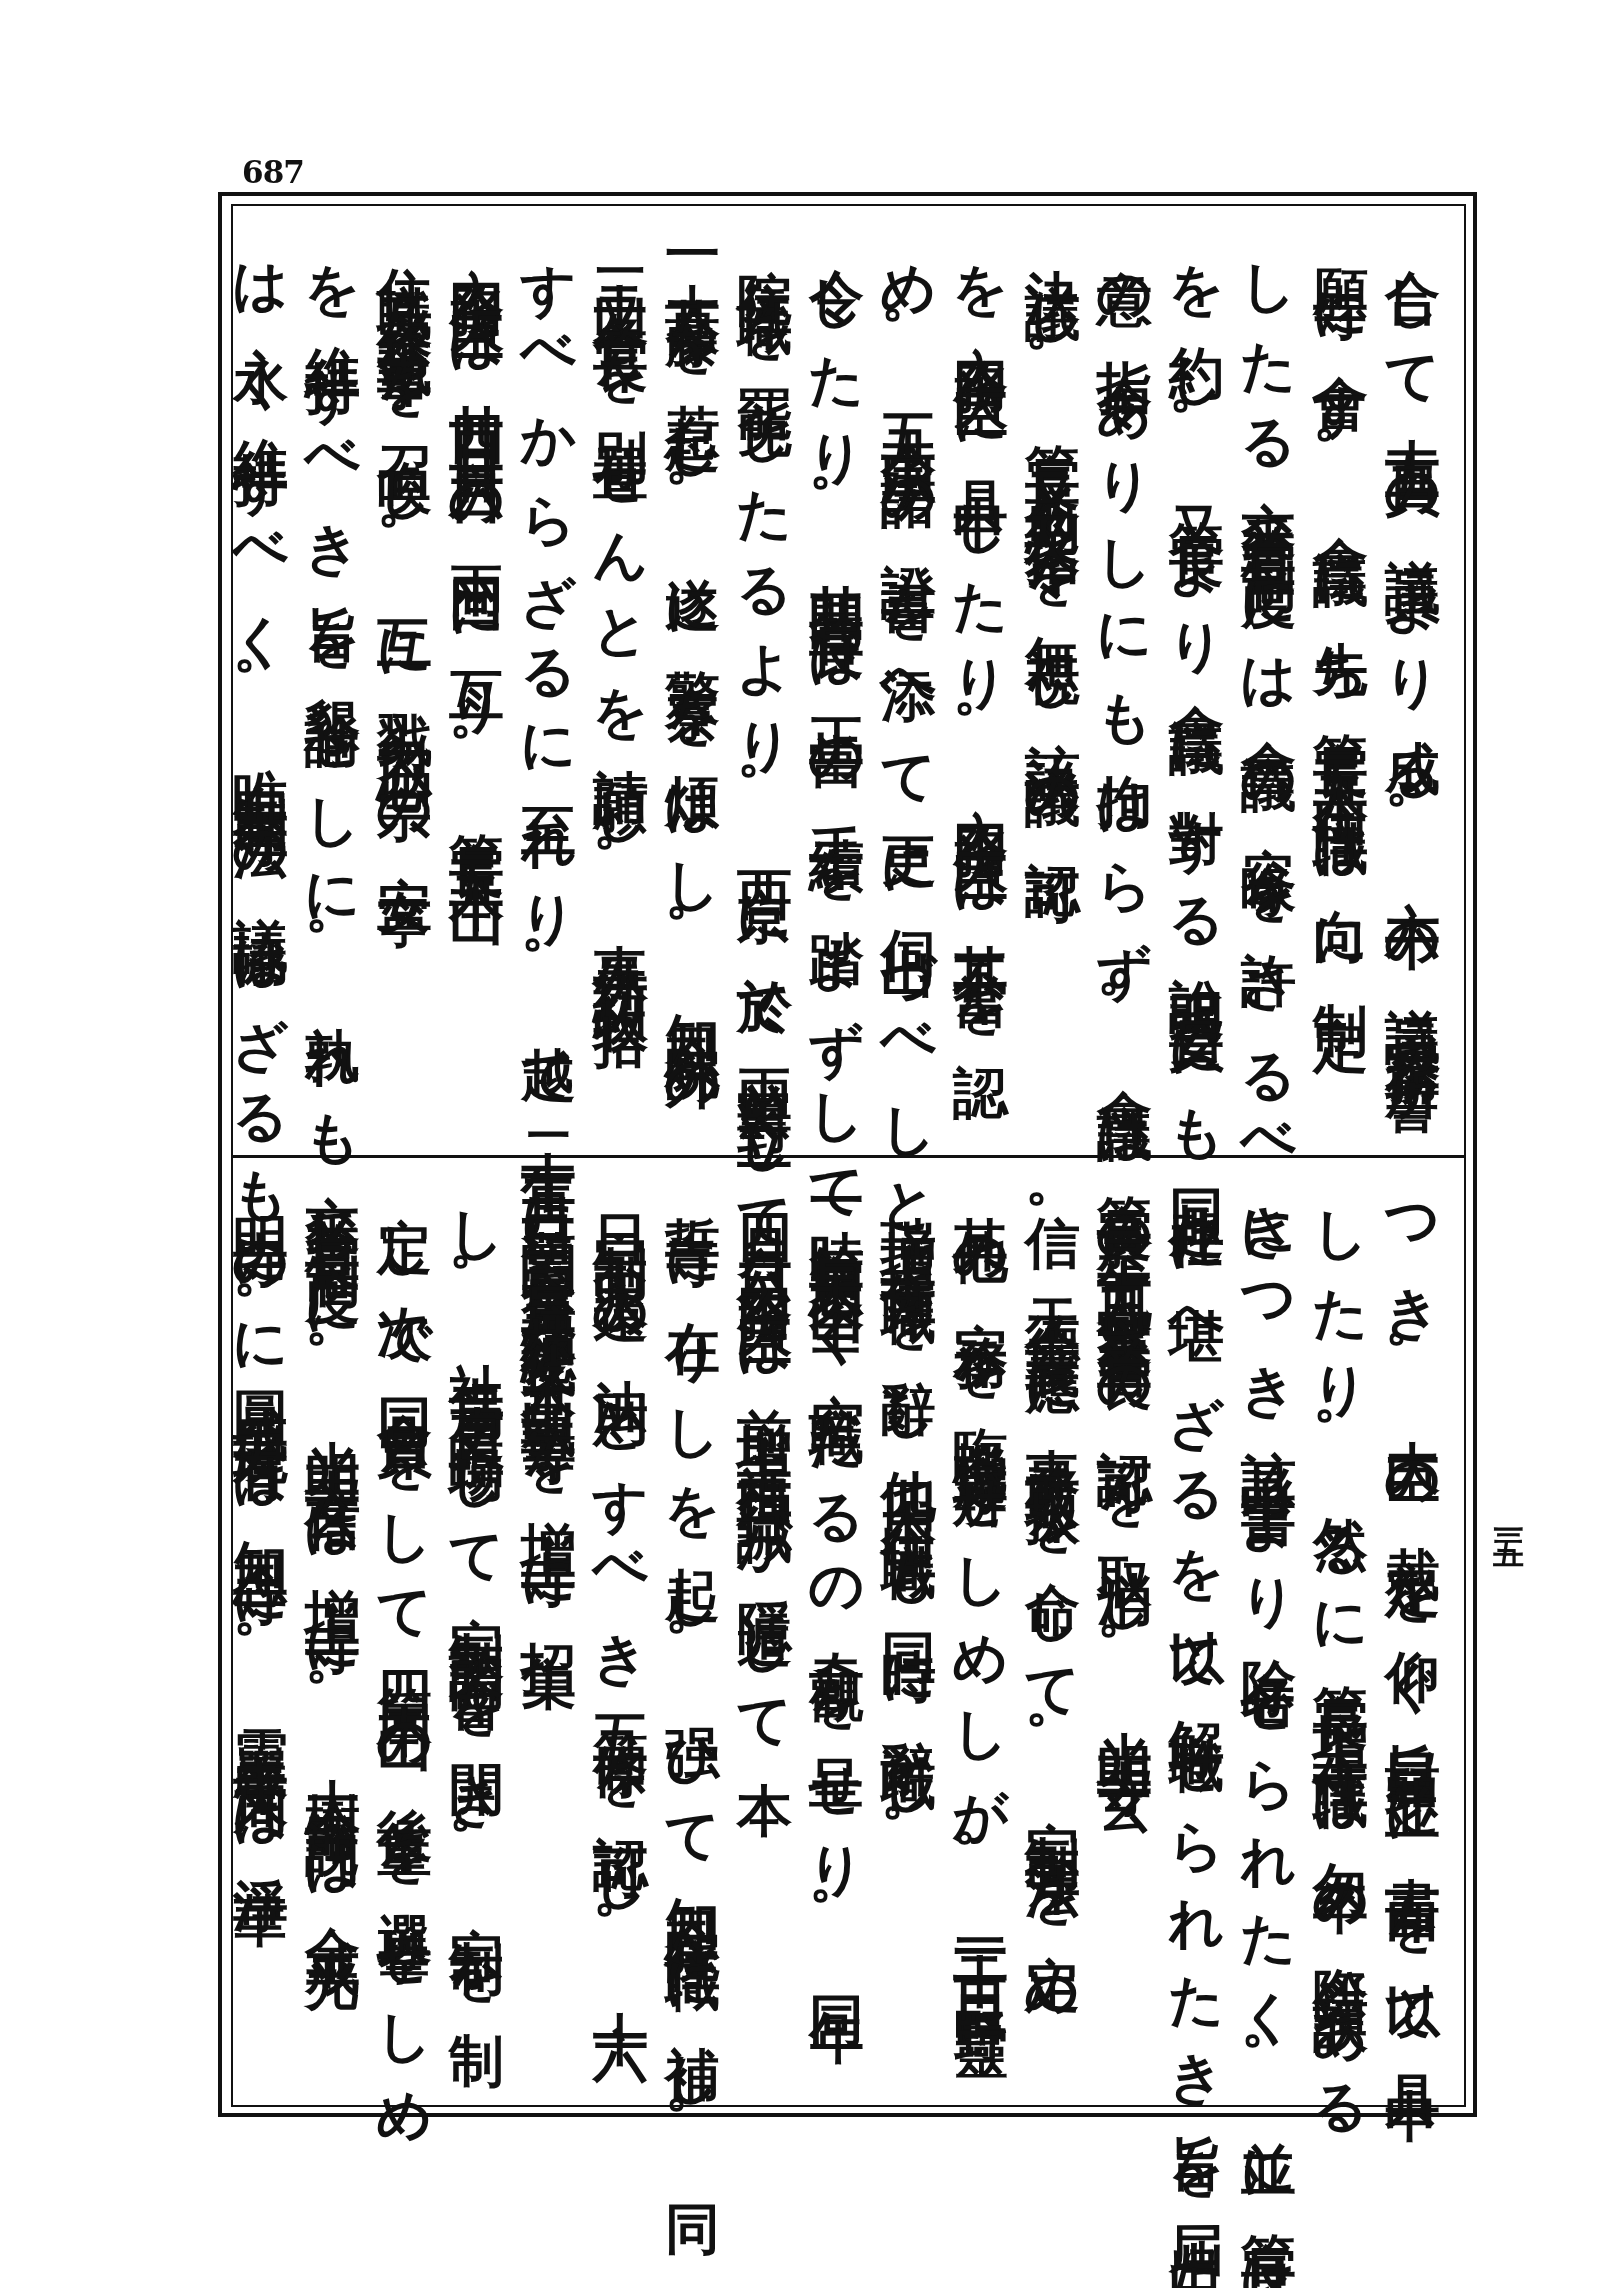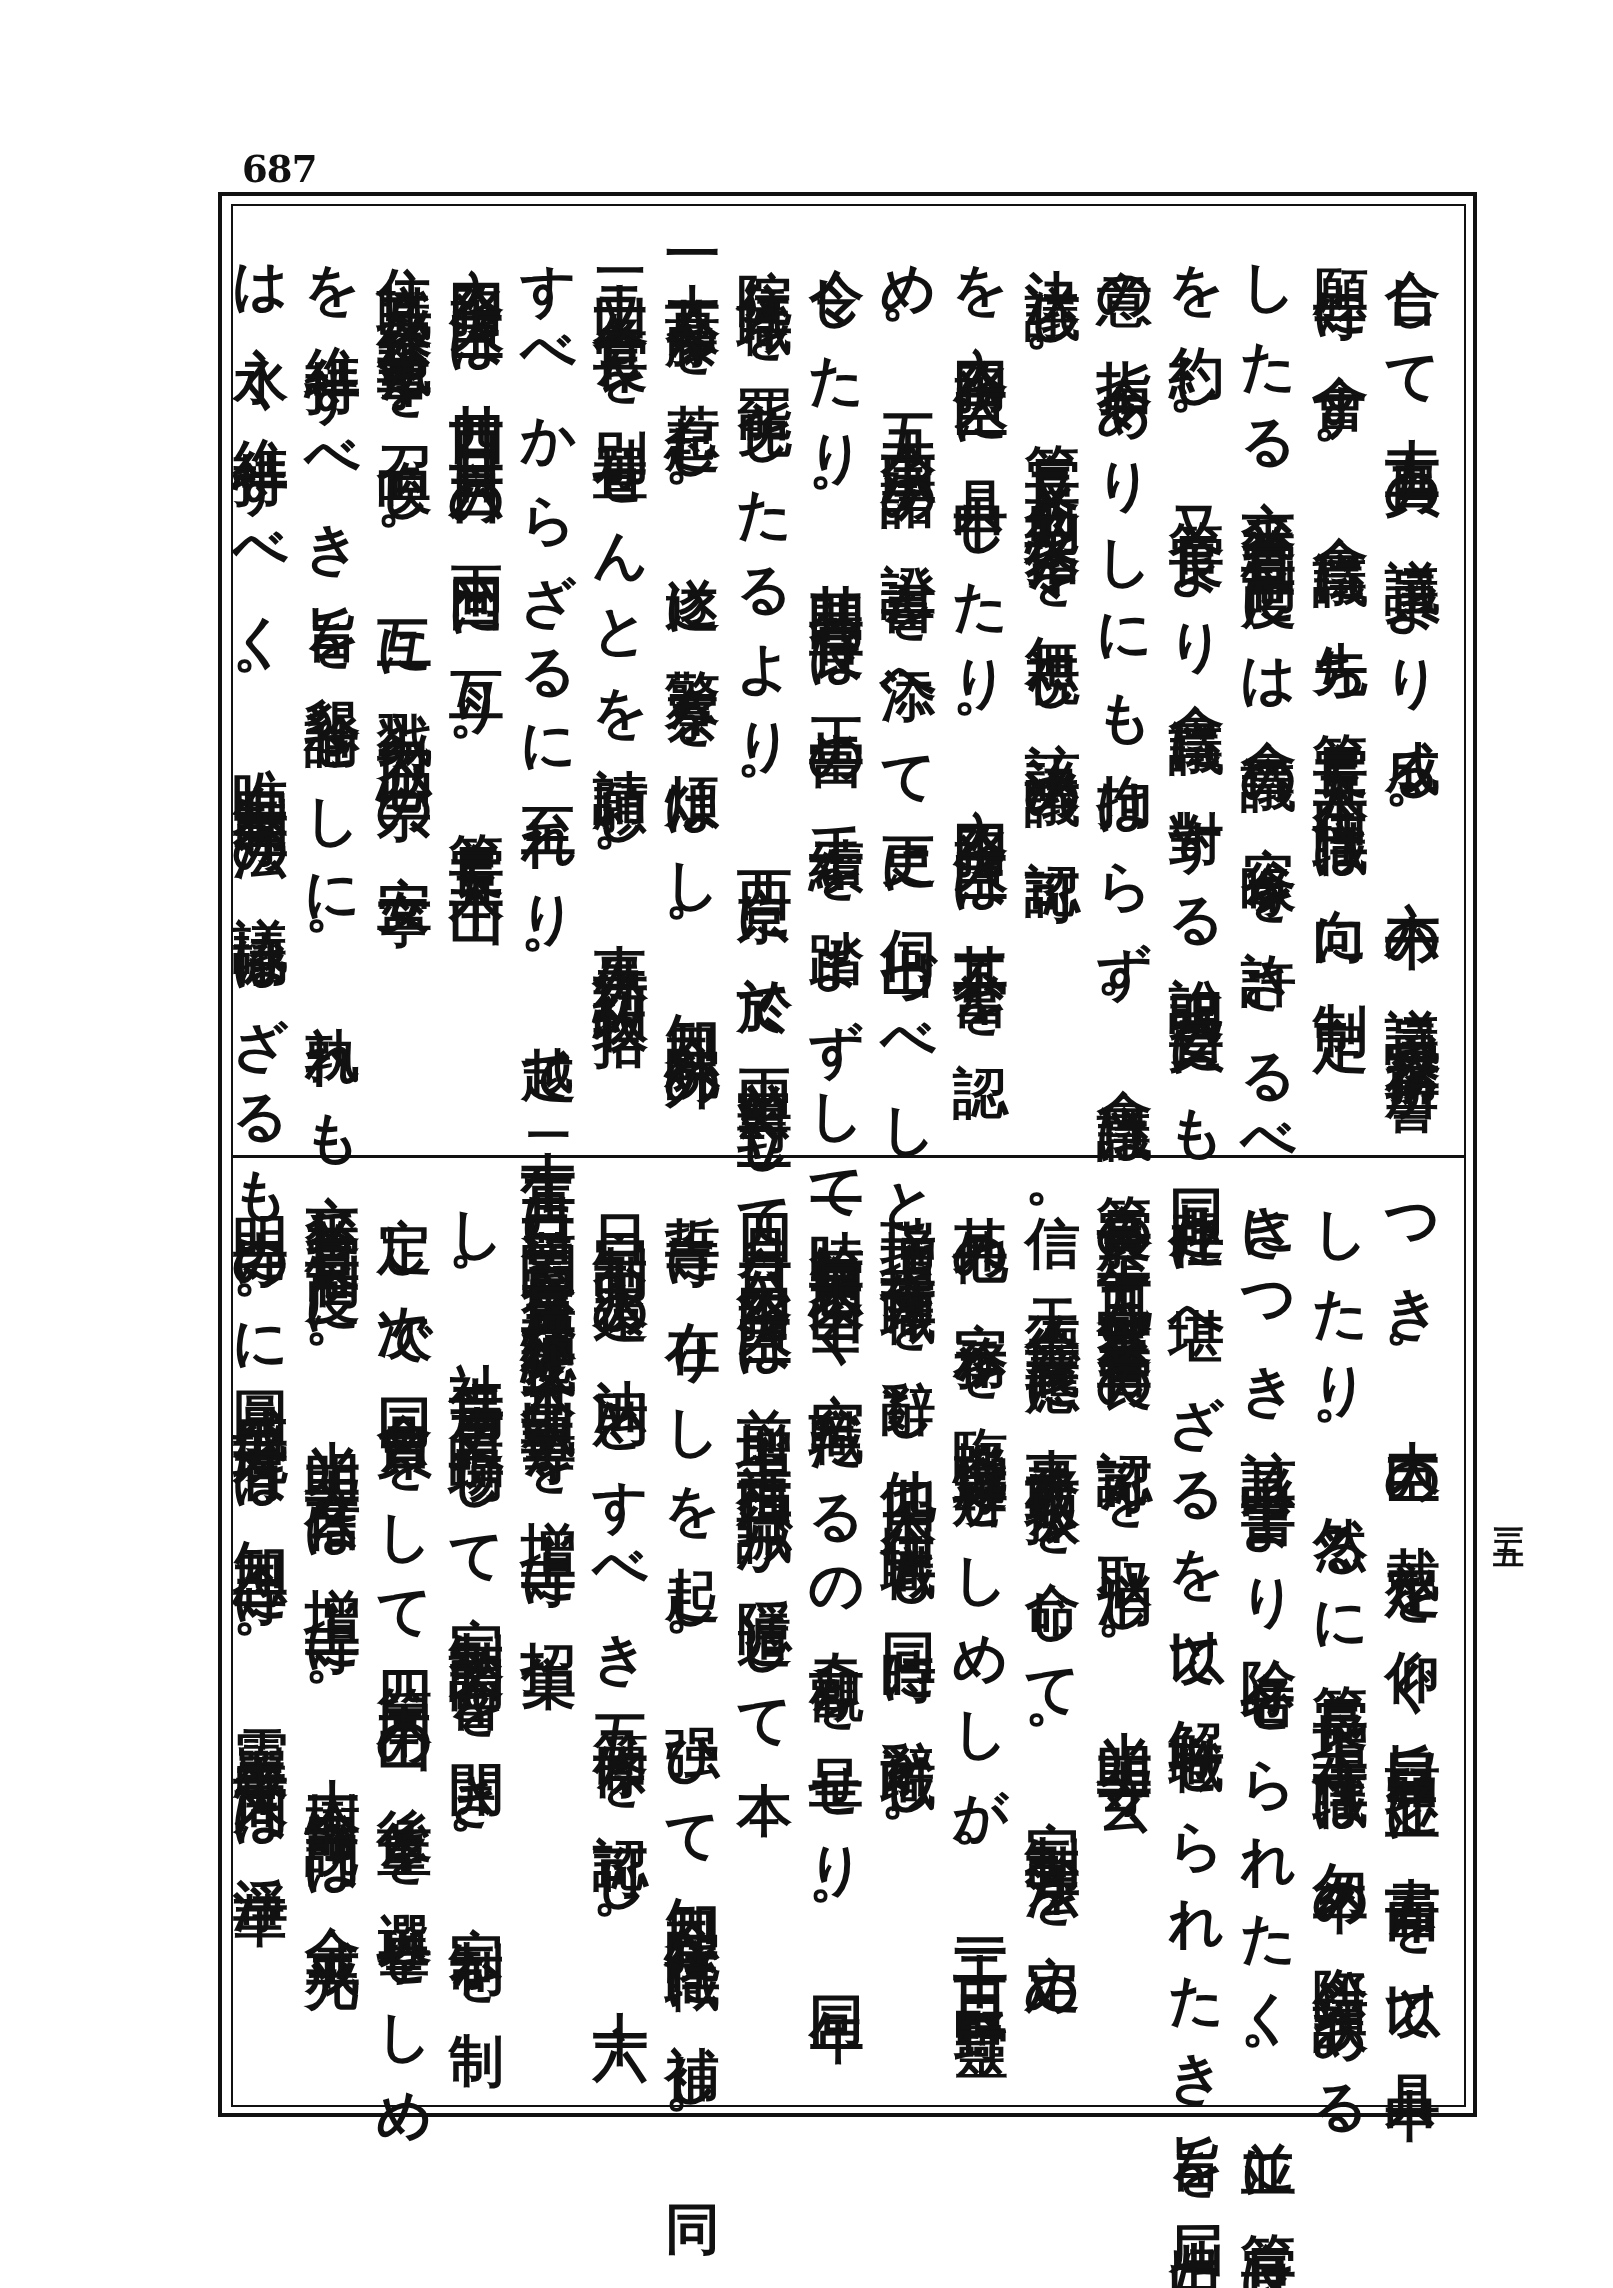--- a/index.html
+++ b/index.html
@@ -1,18 +1,18 @@
 <!DOCTYPE html>
 <html style="font-size:14.8px"><head>
 <meta charset="utf-8">
 <style>
   html, body { margin: 0; padding: 0; background: #ffffff; }
   body { width: 1613px; height: 2289px; position: relative; overflow: hidden;
          font-family: "DejaVu Serif", "Liberation Serif", serif; color: #111; }
-  .page-number { position: absolute; left: 242px; top: 147px; font-size: 37px; font-weight: bold;
+  .page-number { position: absolute; left: 242px; top: 154px; font-size: 31px; font-weight: bold;
                  font-family: "DejaVu Serif", serif; letter-spacing: -0.9px; }
   .frame-outer { position: absolute; left: 218px; top: 192px; width: 1259px; height: 1925px;
                  border: 4.6px solid #111; box-sizing: border-box; }
   .frame-inner { position: absolute; left: 231px; top: 204px; width: 1235px; height: 1903px;
                  border: 2.8px solid #111; box-sizing: border-box; }
   .divider { position: absolute; left: 233px; top: 1155px; width: 1231px; height: 2.8px; background: #111; }
   .half { position: absolute; left: 249px; width: 1200px; display: flex; flex-direction: row-reverse;
           justify-content: space-between; }
   .half.upper { top: 225px; height: 914px; }
   .half.lower { top: 1172px; height: 923px; }

